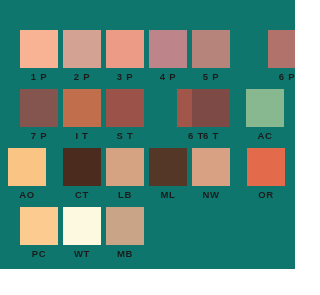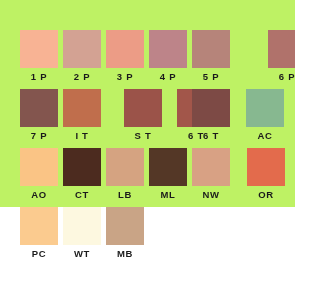--- a/index.html
+++ b/index.html
@@ -10,22 +10,22 @@
   body {
     width: 295px;
     height: 295px;
     background: #ffffff;
     font-family: "Liberation Sans", sans-serif;
     overflow: hidden;
   }
   #swatch-chart {
     position: relative;
     width: 295px;
-    height: 207px;
-    background: #bef264;
+    height: 269px;
+    background: #0f766e;
   }
   .swatch-row {
     position: absolute;
     left: 0;
     width: 295px;
     height: 58px;
   }
   .swatch-cell {
     position: absolute;
     top: 0;
@@ -83,39 +83,39 @@
     </div>
     <div class="swatch-row" style="top: 89px; text-decoration: underline;">
       <div class="swatch-cell" style="left: 20px;">
         <span class="swatch-color" title="#83554e" style="background: rgb(131, 85, 78);"></span>
         <span class="swatch-label">7 P</span>
       </div>
       <div class="swatch-cell" style="left: 63px;">
         <span class="swatch-color" title="#c06e4c" style="background: rgb(192, 110, 76);"></span>
         <span class="swatch-label">I T</span>
       </div>
-      <div class="swatch-cell" style="left: 124px; border-radius: 10px;">
+      <div class="swatch-cell" style="left: 106px; border-radius: 10px;">
         <span class="swatch-color" title="#9b5349" style="background: rgb(155, 83, 73);"></span>
         <span class="swatch-label">S T</span>
       </div>
       <div class="swatch-cell" style="left: 149px; padding-left: 28px;">
         <span class="swatch-color" title="#a2564a" style="background: rgb(162, 86, 74);"></span>
         <span class="swatch-label">6 T</span>
       </div>
       <div class="swatch-cell" style="left: 192px;">
         <span class="swatch-color" title="#7d4a45" style="background: rgb(125, 74, 69);"></span>
         <span class="swatch-label">6 T</span>
       </div>
       <div class="swatch-cell" style="left: 246px;">
         <span class="swatch-color" title="#87b890" style="background: rgb(135, 184, 144);"></span>
         <span class="swatch-label">AC</span>
       </div>
     </div>
     <div class="swatch-row" style="top: 148px;">
-      <div class="swatch-cell" style="left: 20px;">
+      <div class="swatch-cell" style="left: 8px;">
         <span class="swatch-color" title="#fac485" style="background: rgb(250, 196, 133);"></span>
         <span class="swatch-label">AO</span>
       </div>
       <div class="swatch-cell" style="left: 63px;">
         <span class="swatch-color" title="#4c2b1f" style="background: rgb(76, 43, 31);"></span>
         <span class="swatch-label">CT</span>
       </div>
       <div class="swatch-cell" style="left: 106px;">
         <span class="swatch-color" title="#d5a381" style="background: rgb(213, 163, 129);"></span>
         <span class="swatch-label">LB</span>

